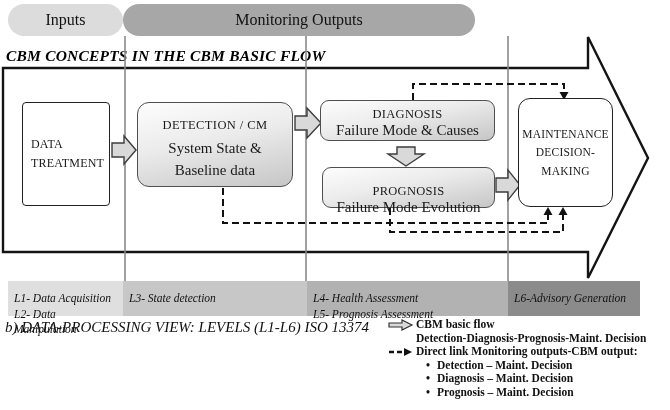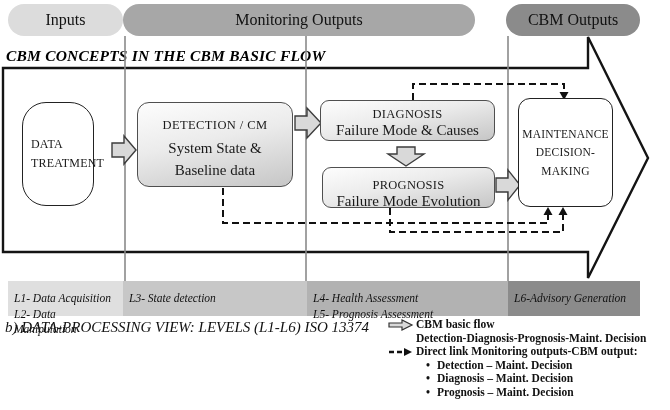--- a/index.html
+++ b/index.html
@@ -16,28 +16,28 @@
   .title{position:absolute;left:6px;top:47px;font-size:15.5px;font-weight:bold;
          font-style:italic;letter-spacing:.2px;color:#000;white-space:nowrap;}
 
   svg.layer{position:absolute;left:0;top:0;}
 
   
   .box{position:absolute;box-sizing:border-box;text-align:center;color:#1a1a1a;}
   .white-box{background:#fff;border:1.6px solid #222;}
   .grad-box{background:linear-gradient(168deg,#fdfdfd 0%,#ebebeb 45%,#c6c6c6 100%);
             border:1.8px solid #4f4f4f;}
-  #data-treatment{left:22px;top:102px;width:72px;height:104px;border-radius:24px;
+  #data-treatment{left:22px;top:102px;width:88px;height:104px;border-radius:4px;
                   display:flex;flex-direction:column;justify-content:center;text-align:left;
                   padding-left:8px;font-size:12px;line-height:1.55;letter-spacing:.2px;}
   #detection{left:137px;top:102px;width:156px;height:85px;border-radius:12px;padding-top:15px;}
   #detection .t{font-size:12.5px;letter-spacing:.4px;}
   #detection .b{font-size:15px;line-height:1.45;margin-top:5px;}
   #diagnosis{left:320px;top:100px;width:175px;height:41px;border-radius:9px;padding-top:6px;}
-  #prognosis{left:322px;top:167px;width:173px;height:41px;border-radius:9px;padding-top:10px;}
+  #prognosis{left:322px;top:167px;width:173px;height:41px;border-radius:9px;padding-top:16px;}
   .duo .t{font-size:12.5px;letter-spacing:.3px;}
   .duo .s{font-size:15px;}
   #maintenance{left:518px;top:98px;width:95px;height:109px;border-radius:12px;
                display:flex;flex-direction:column;justify-content:center;
                font-size:11.5px;line-height:1.6;letter-spacing:.2px;}
 
   
   .lvl{position:absolute;top:281px;height:35px;box-sizing:border-box;padding:10px 6px;
        font-style:italic;font-size:11.5px;line-height:1.35;color:#111;}
   #lvl1{left:8px;width:115px;background:#dfdfdf;}
@@ -61,23 +61,20 @@
 </head>
 <body>
 
 <div id="canvas">
 
   <div class="hdr-seg" id="hdr1">
     <span>Inputs</span>
   </div>
   <div class="hdr-seg" id="hdr2">
     <span>Monitoring Outputs</span>
-  </div>
-  <div class="hdr-seg" id="hdr3">
-    <span>CBM Outputs</span>
   </div>
 
   <div class="title">CBM CONCEPTS IN THE CBM BASIC FLOW</div>
 
   <svg class="layer" width="670" height="410" viewBox="0 0 670 410">
 
     <polygon points="3,68 588,68 588,37 648,158 588,278 588,252 3,252" fill="#ffffff" stroke="#141414" stroke-width="2.4" stroke-linejoin="miter"></polygon>
 
     <line x1="125" y1="36" x2="125" y2="281" stroke="#8a8a8a" stroke-width="1.6"></line>
     <line x1="306" y1="36" x2="306" y2="281" stroke="#8a8a8a" stroke-width="1.6"></line>

